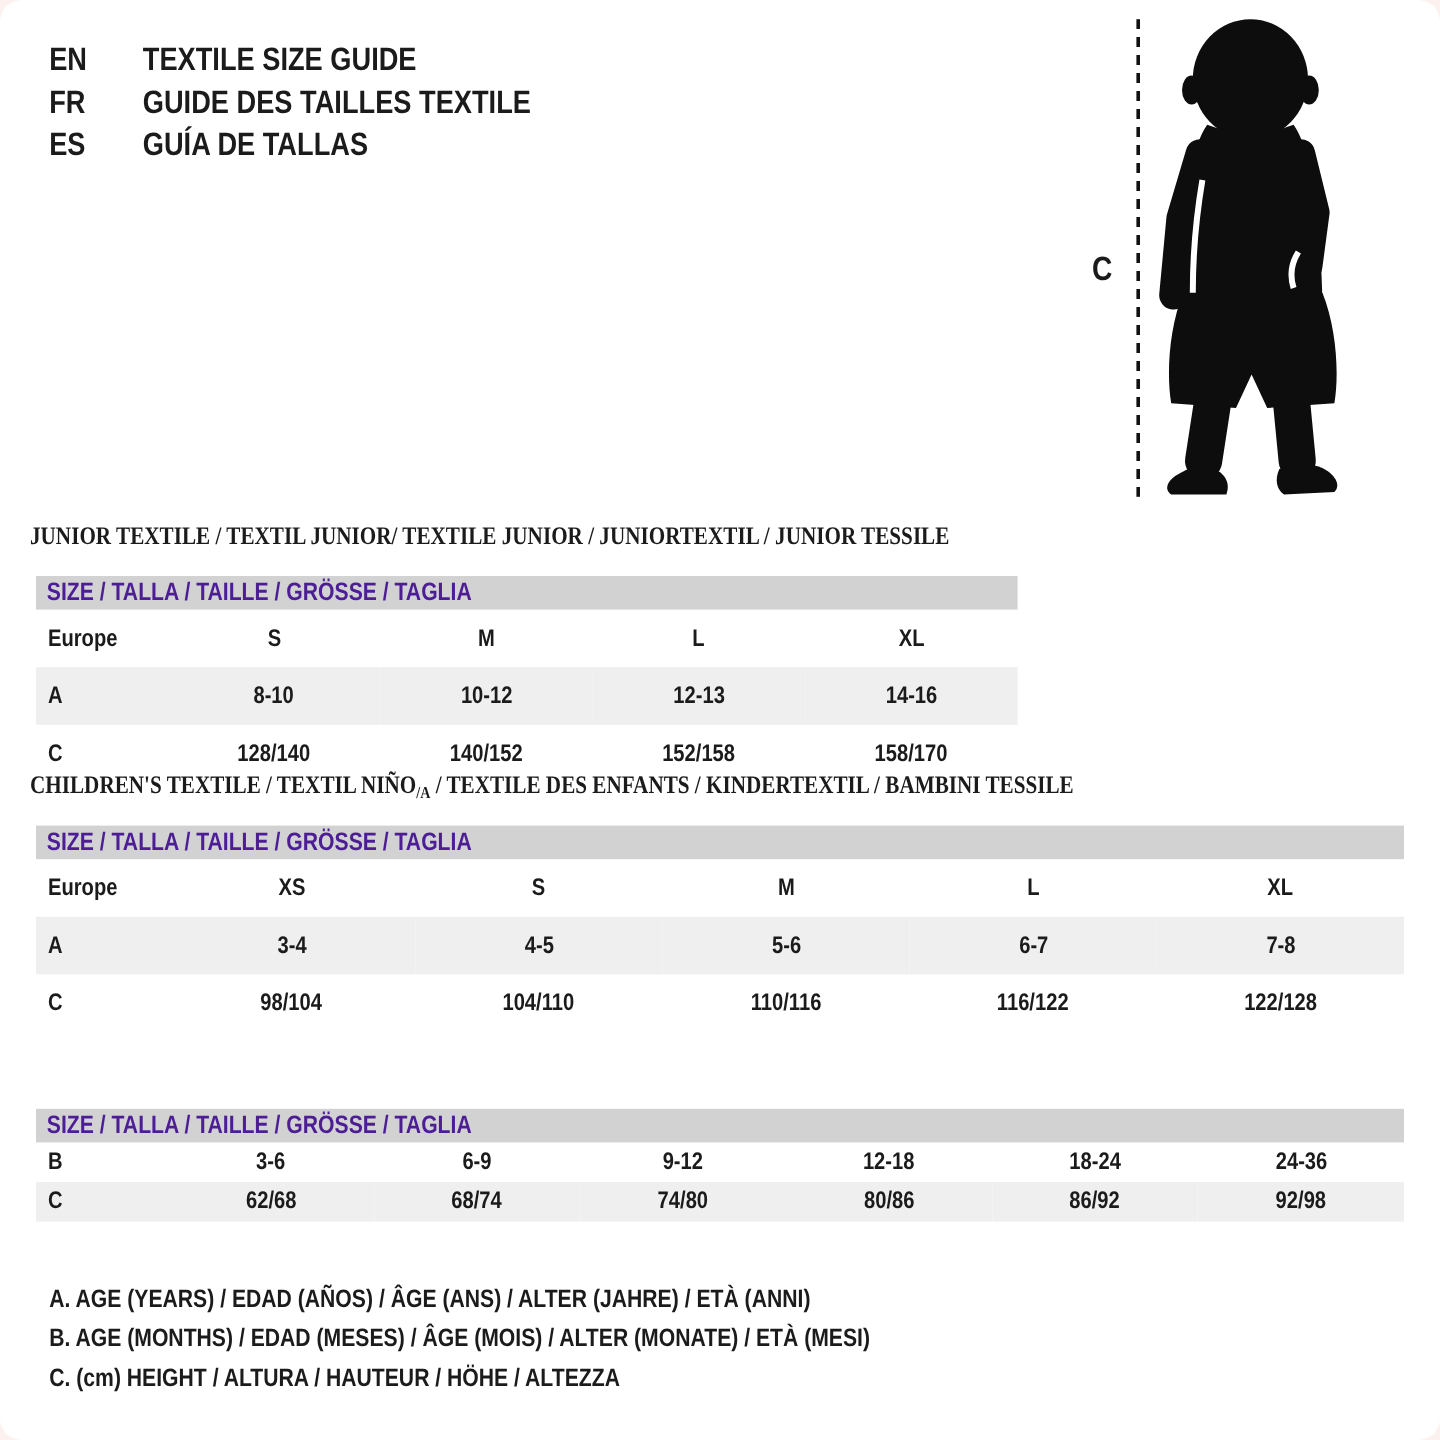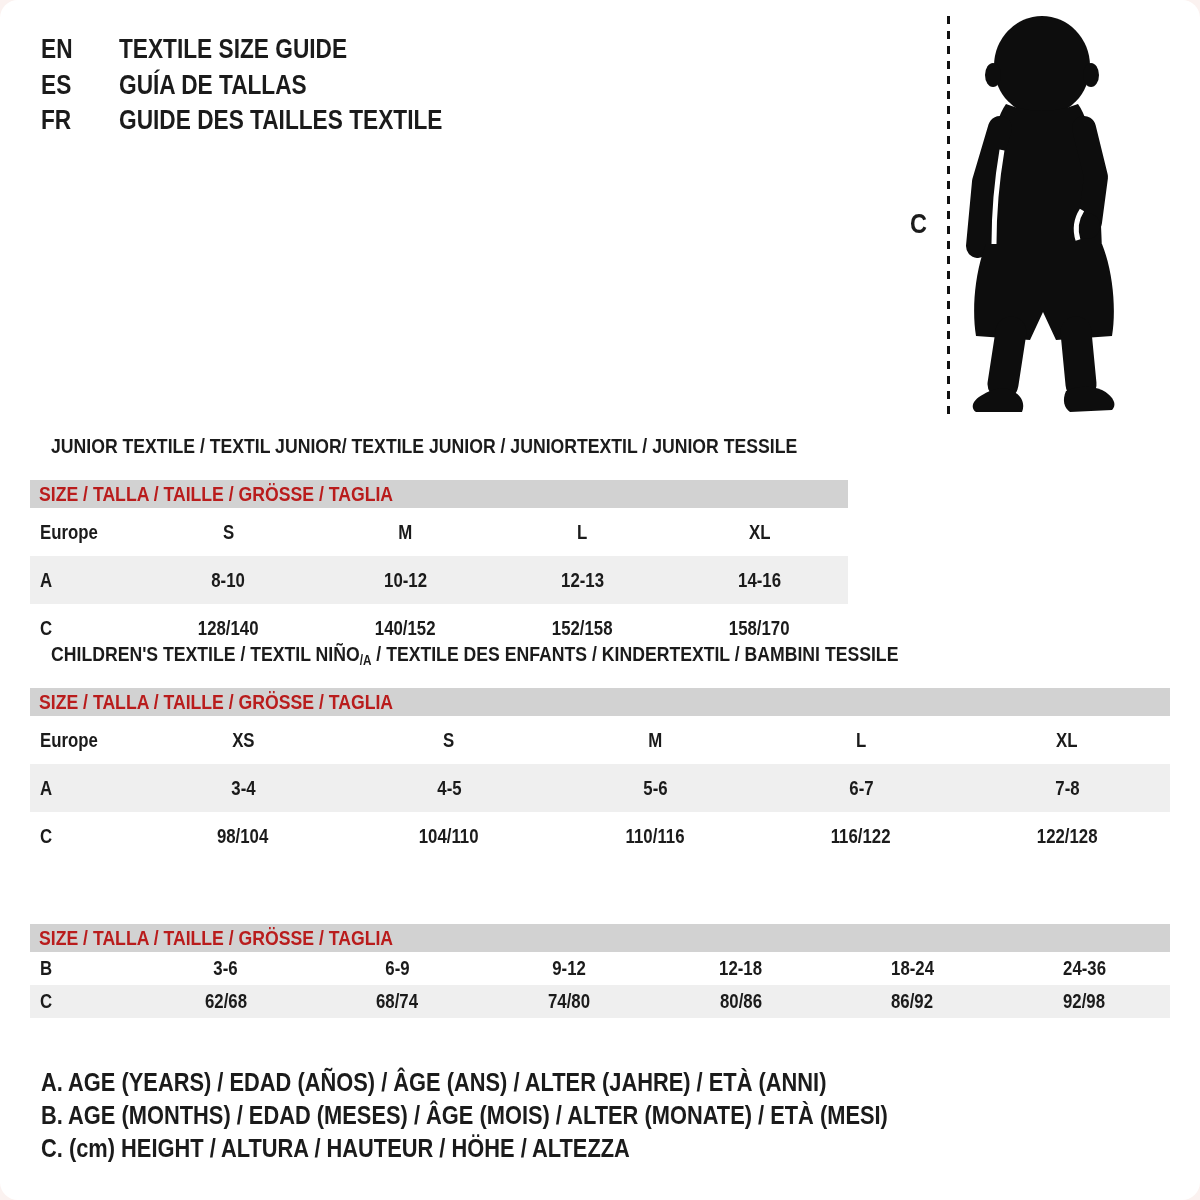--- a/index.html
+++ b/index.html
@@ -20,62 +20,62 @@
 
   
   .dash-line {
     position:absolute; left:947px; top:16px; width:3px; height:398px;
     background:repeating-linear-gradient(to bottom,#111 0 8px, transparent 8px 15px);
   }
   .measure-label { position:absolute; left:910px; top:208px; font-size:28px; font-weight:bold; }
   .baby-svg { position:absolute; left:956px; top:12px; }
 
   
-  .section-heading { position:absolute; left:51px; font-size:21px; font-weight:bold; line-height:30px; }
+  .section-heading { position:absolute; left:25px; font-size:21px; font-weight:bold; line-height:30px;font-family:Liberation Serif, serif; }
   .heading-junior { top:431px; }
   .heading-children { top:639px; }
   .heading-babies { top:843px; }
   .sub-small { font-size:14px; vertical-align:-4px; }
 
   
   .size-table { position:absolute; left:30px; }
   .size-table-junior { top:480px; width:818px; }
   .size-table-children { top:688px; width:1140px; }
   .size-table-babies { top:924px; width:1140px; }
   .size-bar {
-    background:#d2d2d2; color:#b91c1c; height:28px; line-height:28px;
+    background:#d2d2d2; color:#4c1d95; height:28px; line-height:28px;
     padding-left:9px; font-size:21px; font-weight:bold;
   }
   table { border-collapse:collapse; table-layout:fixed; width:100%; }
   td { height:48px; font-size:20px; font-weight:bold; text-align:center; padding:0; }
   .size-table-babies td { height:33px; }
   td.rowlabel { text-align:left; padding-left:10px; }
   col.labelcol { width:110px; }
   tr.shaded { background:#efefef; }
 
   
-  .legend { position:absolute; left:41px; top:1066px; font-size:26px; font-weight:bold; line-height:33px; }
+  .legend { position:absolute; left:41px; top:1066px; font-size:21px; font-weight:bold; line-height:33px; }
 </style>
 </head>
 <body>
 
 <div class="page">
 
   <div class="lang-block">
     <div class="lang-row">
       <span class="lang-code cx">EN</span>
       <span class="cx">TEXTILE SIZE GUIDE</span>
     </div>
     <div class="lang-row">
+      <span class="lang-code cx">FR</span>
+      <span class="cx">GUIDE DES TAILLES TEXTILE</span>
+    </div>
+    <div class="lang-row">
       <span class="lang-code cx">ES</span>
       <span class="cx">GUÍA DE TALLAS</span>
-    </div>
-    <div class="lang-row">
-      <span class="lang-code cx">FR</span>
-      <span class="cx">GUIDE DES TAILLES TEXTILE</span>
     </div>
   </div>
 
   <div class="dash-line"></div>
   <div class="measure-label cx">C</div>
   <svg class="baby-svg" width="180" height="402" viewBox="0 0 180 402" aria-hidden="true">
     <g fill="#0d0d0d" stroke="none">
       <ellipse cx="86" cy="54" rx="48" ry="50"></ellipse>
       <ellipse cx="37" cy="63" rx="8" ry="12"></ellipse>
       <ellipse cx="135" cy="63" rx="8" ry="12"></ellipse>

